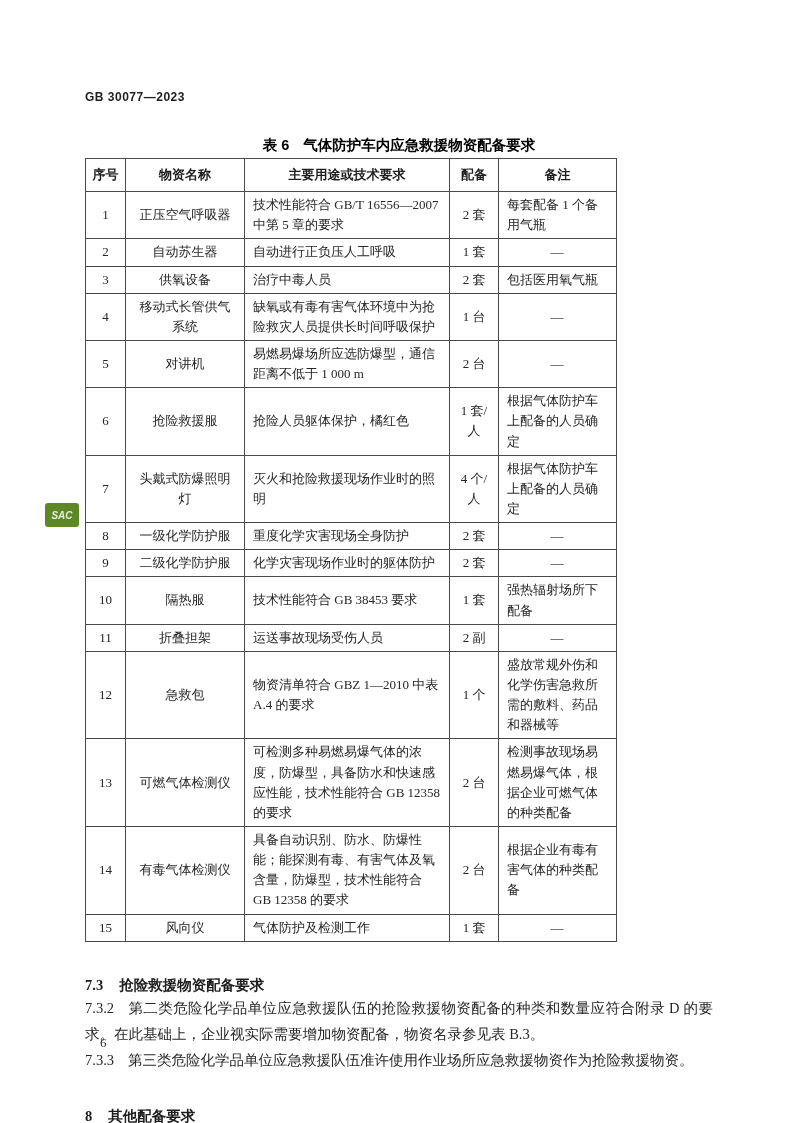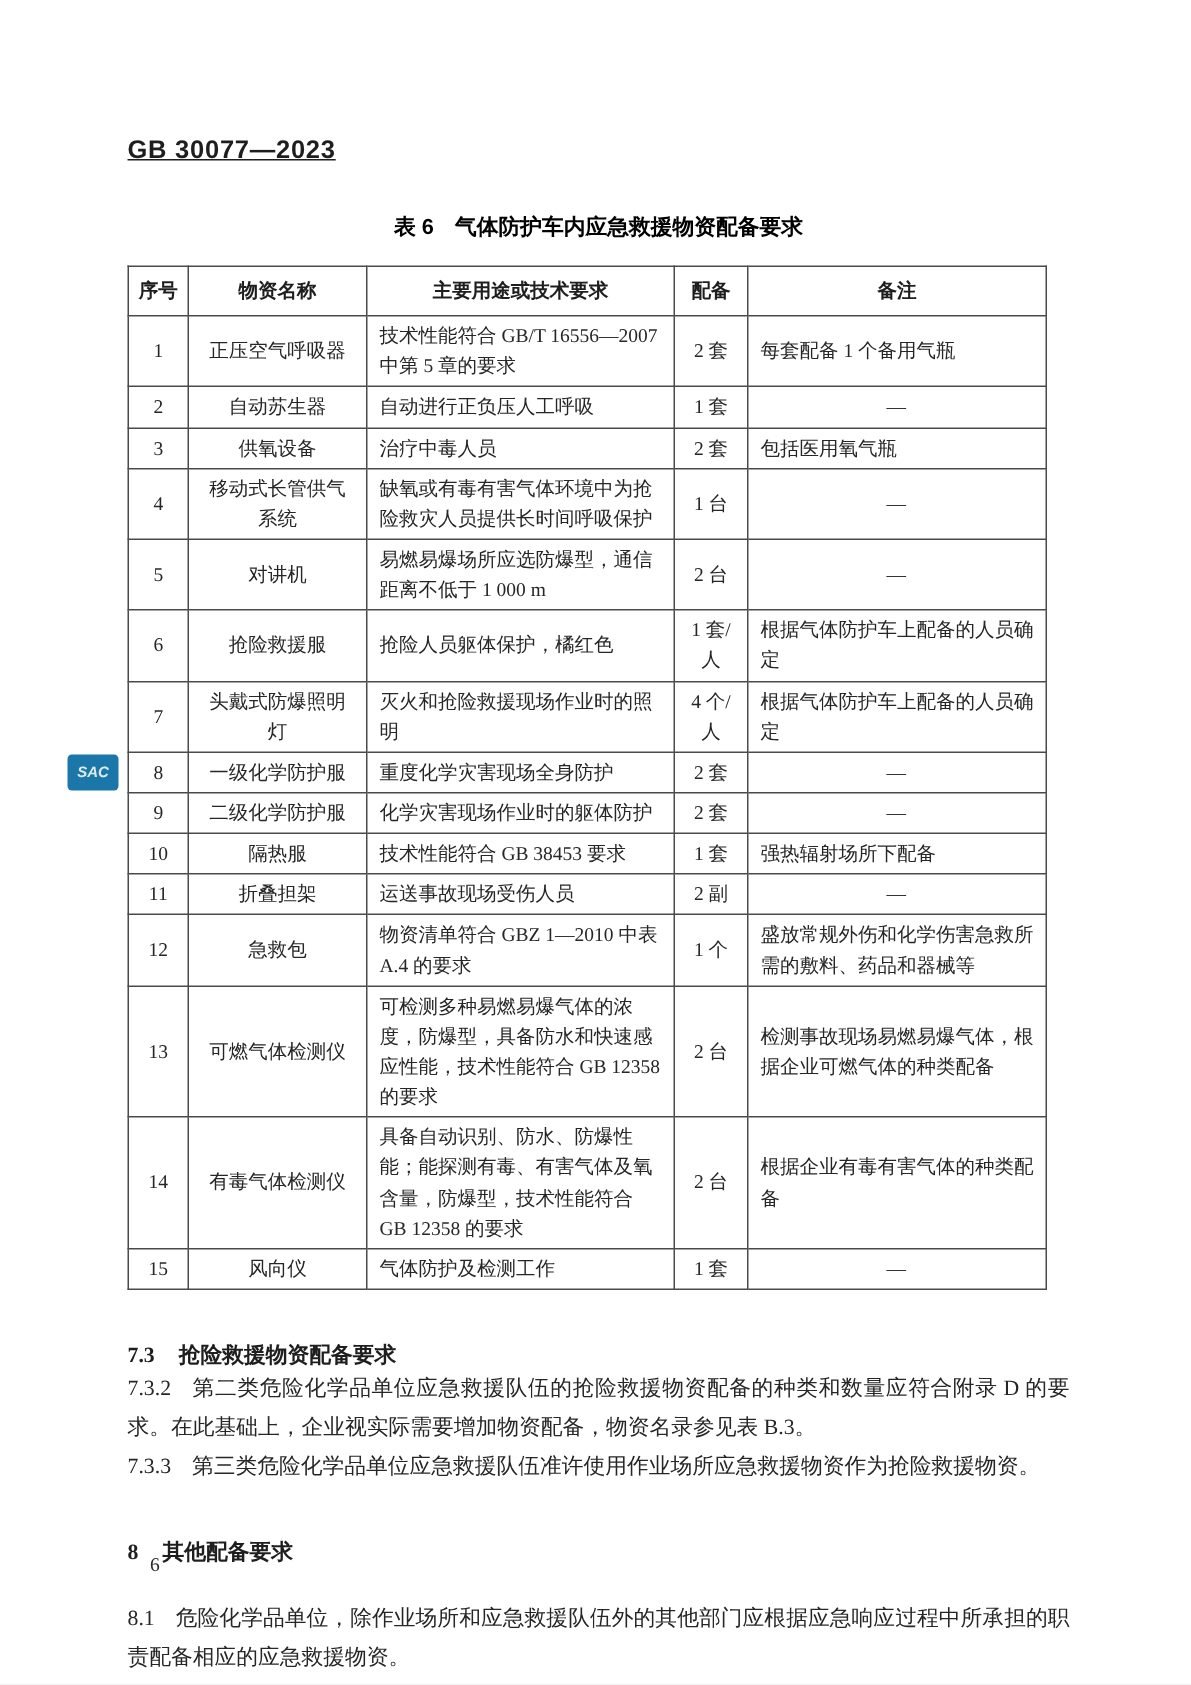--- a/index.html
+++ b/index.html
@@ -15,37 +15,36 @@
   }
   .content {
     position:absolute;
     left:85px; top:0;
     width:628px;
   }
   .doc-code {
     margin-top:90px;
     font-family:"Liberation Sans","DejaVu Sans",sans-serif;
     font-weight:bold;
-    font-size:17px;
+    font-size:12px;
     letter-spacing:0.5px;
     color:#1e1e1e;
-    text-decoration:underline;
   }
   .table-title {
     margin-top:32px;
     text-align:center;
     font-family:"Liberation Sans","DejaVu Sans",sans-serif;
     font-weight:bold;
     font-size:14.5px;
     color:#000000;
   }
   .table-title .cap-label { margin-right:14px; }
   table.supplies {
-    margin-top:16px;
-    width:613px;
+    margin-top:3px;
+    width:532px;
     border-collapse:collapse;
     border:1.5px solid #3c3c3c;
     font-size:13px;
     color:#262626;
   }
   table.supplies th, table.supplies td {
     border:1px solid #4a4a4a;
     padding:3px 8px;
     line-height:1.55;
     vertical-align:middle;
@@ -83,21 +82,21 @@
     text-align:justify;
     color:#262626;
   }
   .sections .body-para:first-of-type { margin-top:0; }
   .sec-heading + .body-para { margin-top:22px; }
   .body-para .num { margin-right:14px; }
   .watermark {
     position:absolute;
     left:45px; top:503px;
     width:34px; height:24px;
-    background:#0369a1;
+    background:#4d7c0f;
     border-radius:3px;
     display:flex; align-items:center; justify-content:center;
     font-family:"Liberation Sans","DejaVu Sans",sans-serif;
     font-weight:bold; font-style:italic;
     font-size:10px;
     color:rgba(255,255,255,0.85);
     opacity:0.9;
   }
   .page-number {
     position:absolute;

